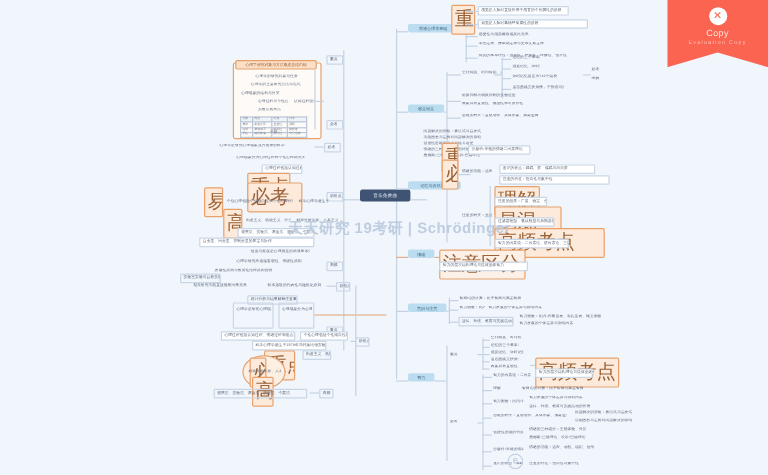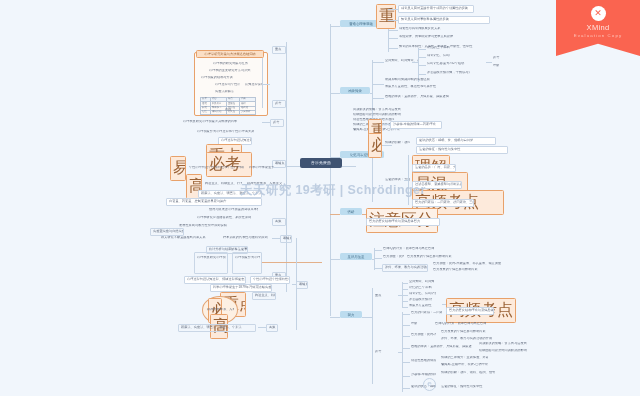--- a/index.html
+++ b/index.html
@@ -401,17 +401,17 @@
   <div class="node boxed plainbg topic" style="left:296px;top:281px;width:12px;">易错点</div>
 
   <div class="wm wm-main" style="left:240px;top:182px;">天天研究 19考研 | Schrödinger</div>
 
   <div class="wm-weibo" style="left:423px;top:378px;">e</div>
 
   <div id="ribbon">
     <div class="rlogo">
       <div class="x">✕</div>
     </div>
-    <div class="rt1">XMind</div>
+    <div class="rt1">Copy</div>
     <div class="rt2">Evaluation Copy</div>
   </div>
 
 </div>
 
 </body></html>

